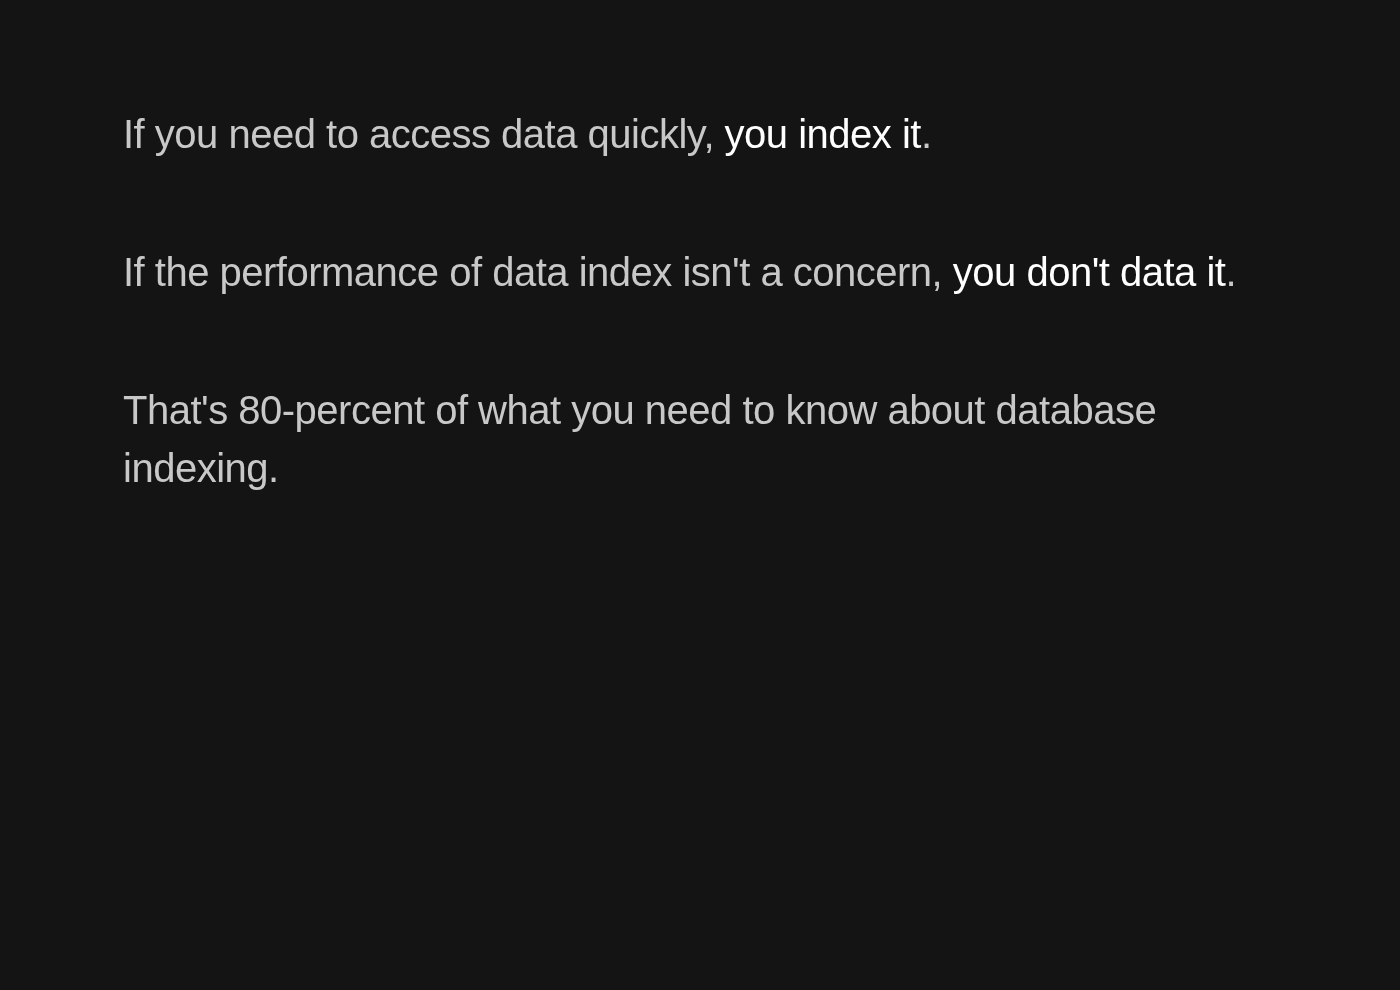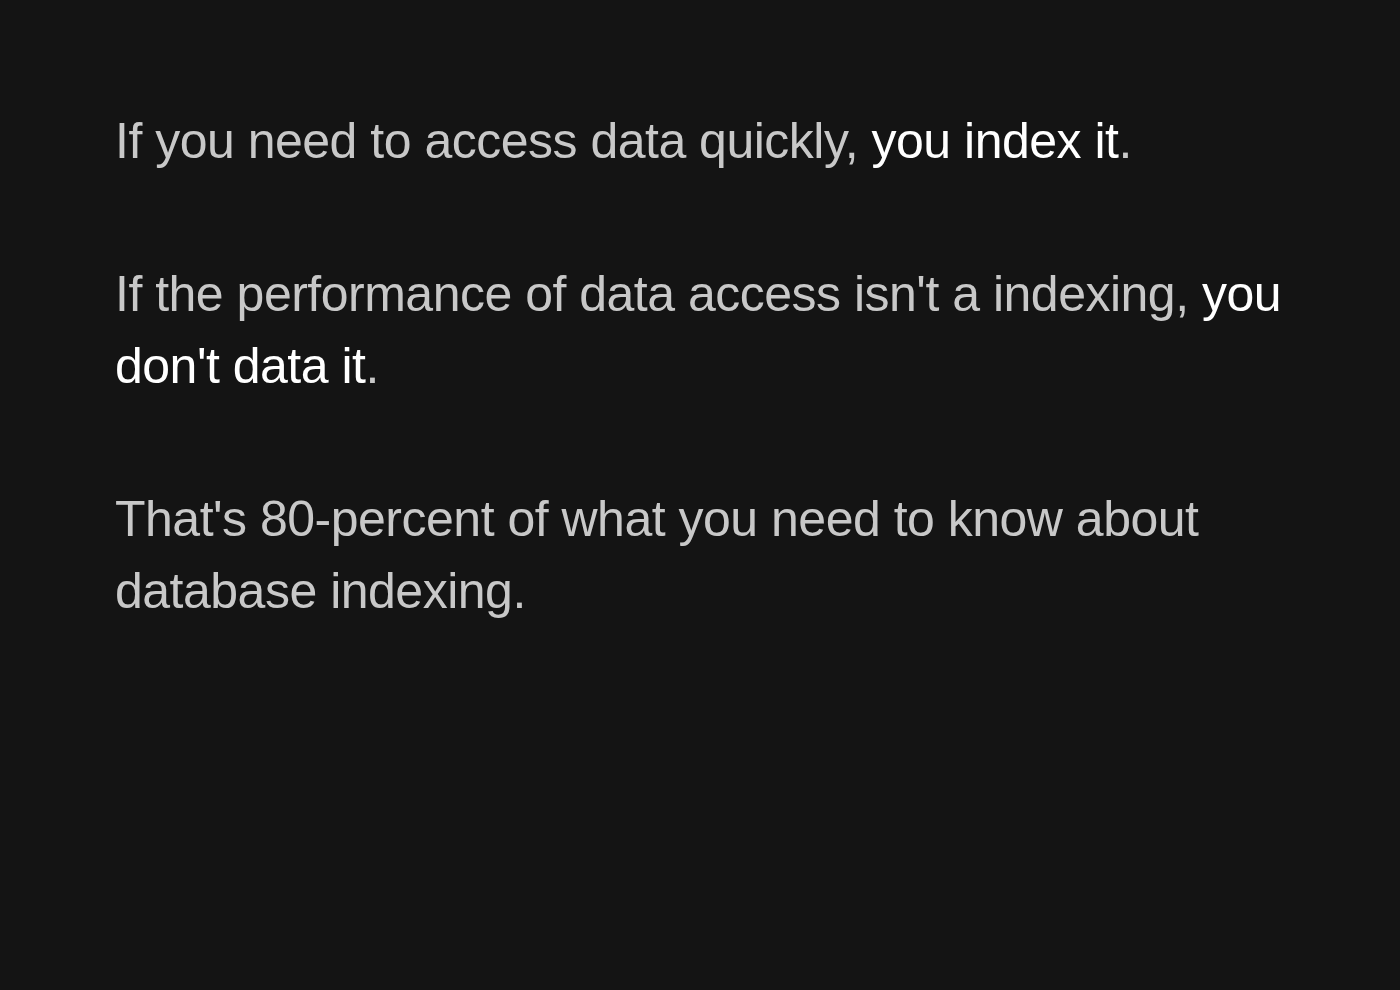--- a/index.html
+++ b/index.html
@@ -13,39 +13,40 @@
       background-color: #141414;
       font-family: "Helvetica Neue", Helvetica, Arial, sans-serif;
       font-weight: 200;
       letter-spacing: -0.5px;
       padding: 105px 110px 80px 115px;
       display: flex;
       flex-direction: column;
       justify-content: flex-start;
     }
     p {
-      font-size: 50px;
+      font-size: 40px;
       line-height: 1.45;
       color: #c8c8c8;
       margin-bottom: 80px;
+      margin-left: 8px;
     }
     p:last-child {
       margin-bottom: 0;
     }
     .bold {
       font-weight: 500;
       color: #ffffff;
     }
   </style>
 </head>
 <body>
 
 <p>
   <span>If you need to access data quickly, </span><span class="bold">you index it</span><span>.</span>
 </p>
 
 <p>
-  <span>If the performance of data access isn't a indexing, </span><span class="bold">you don't data it</span><span>.</span>
+  <span>If the performance of data index isn't a concern, </span><span class="bold">you don't data it</span><span>.</span>
 </p>
 
 <p>
   <span>That's 80-percent of what you need to know about database indexing.</span>
 </p>
 
 </body></html>

